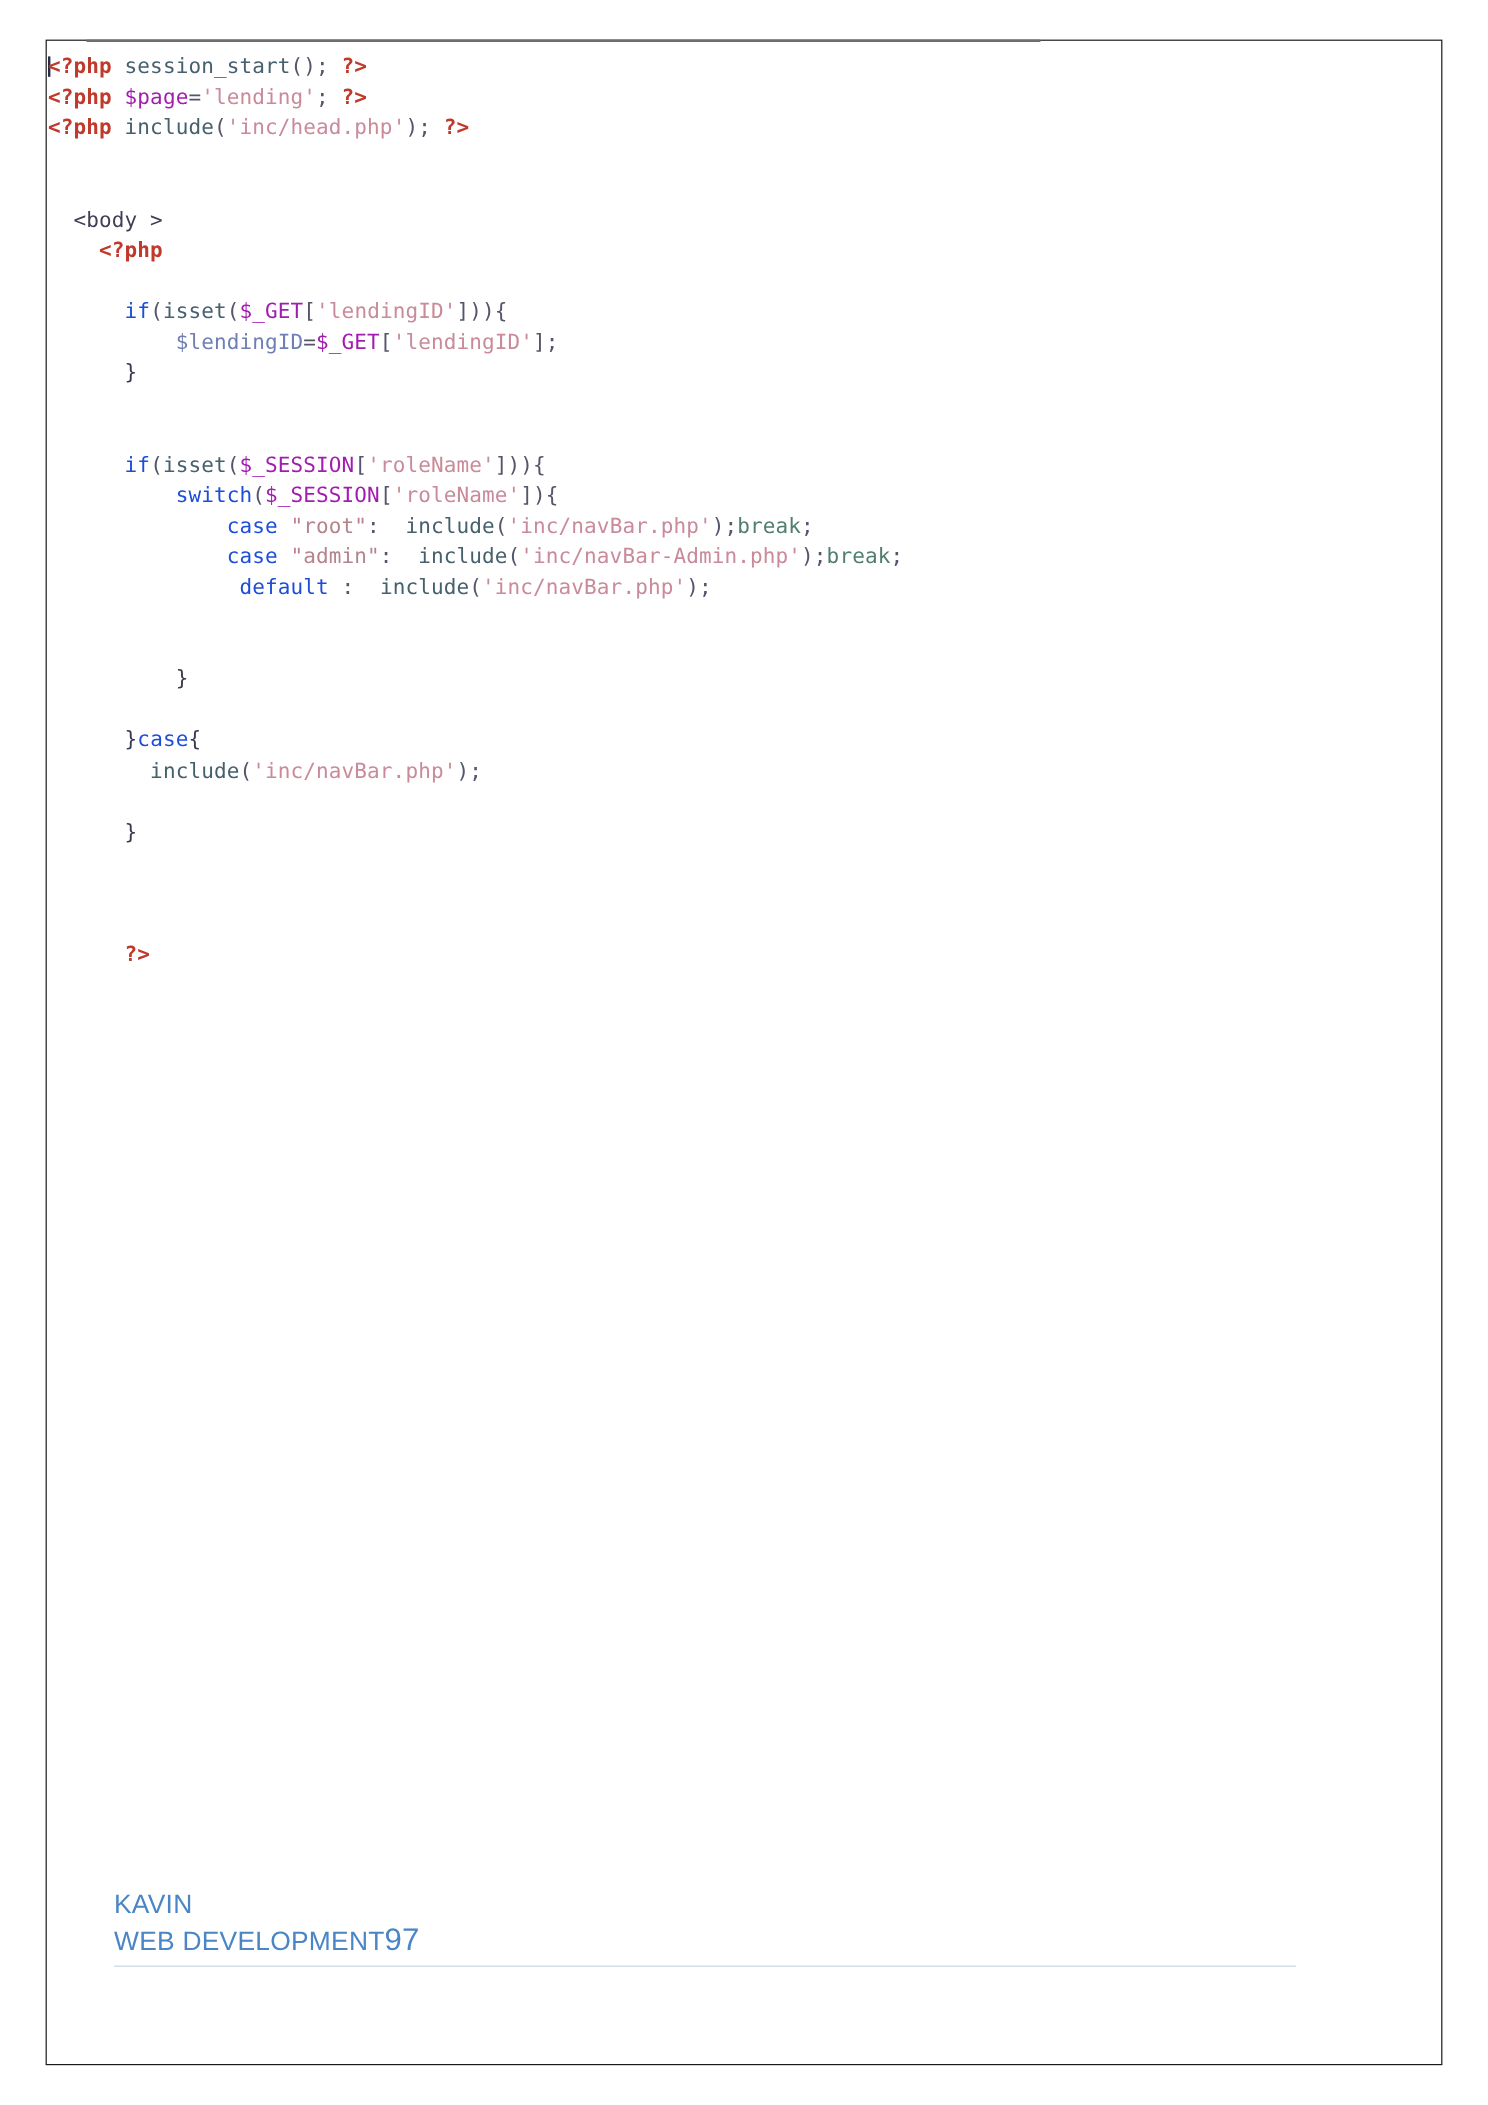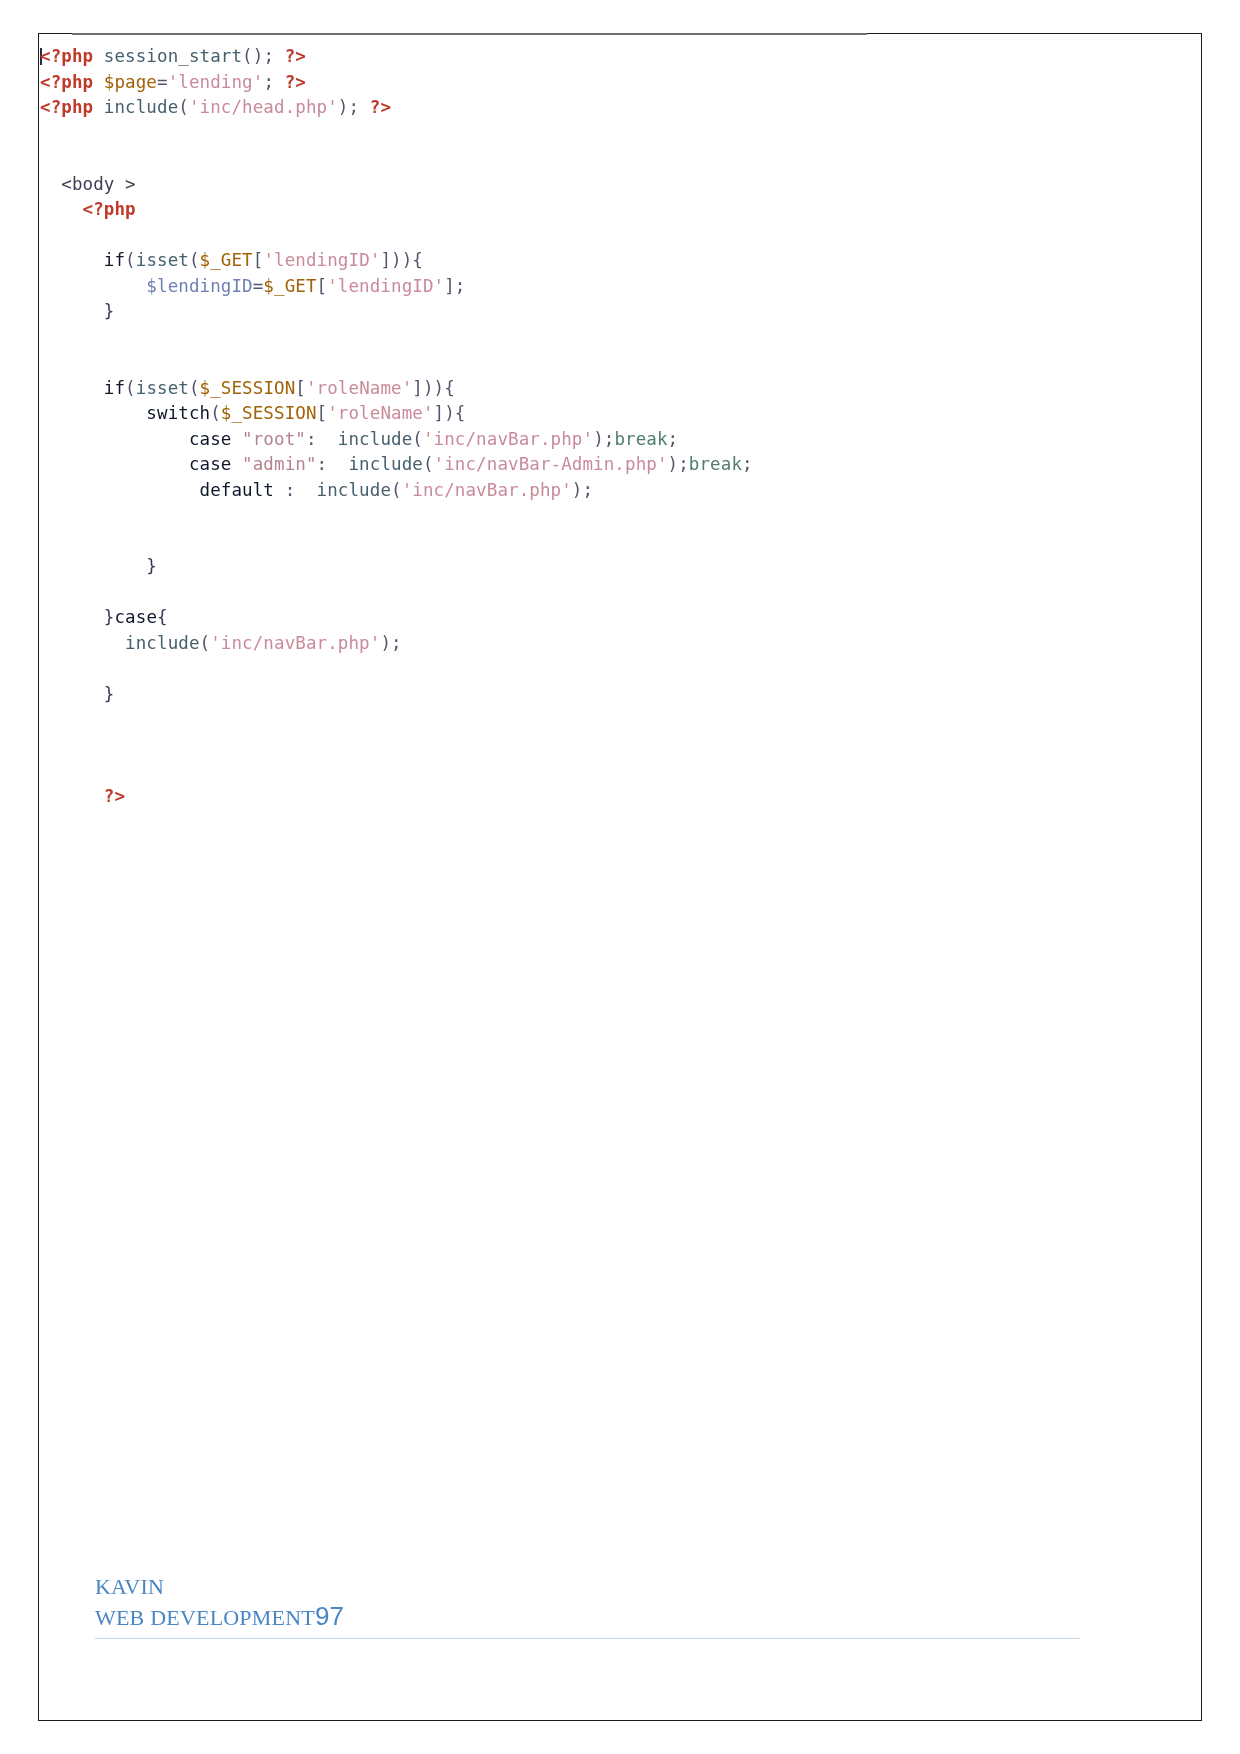--- a/index.html
+++ b/index.html
@@ -49,25 +49,25 @@
     line-height: 25.5px;
     white-space: pre;
     color: #2b2b42;
     letter-spacing: 0.1px;
   }
 
   
   .tok-php      { color: #c0392b; font-weight: bold; }   
   .tok-tag      { color: #3f3f57; margin-top: 48px; }                      
   .tok-fn       { color: #46606e; }                      
-  .tok-var      { color: #a16207; margin-top: 16px; }                      
+  .tok-var      { color: #a21caf; margin-top: 16px; }                      
   .tok-var2     { color: #6f7fb5; }                      
   .tok-str      { color: #c98a9a; }                      
   .tok-str2     { color: #b5838d; }                      
-  .tok-kw       { color: #0f172a; }
+  .tok-kw       { color: #1d4ed8; }
   .tok-punct    { color: #55556b; }
   .tok-brace    { color: #3a3a50; }
   .tok-break    { color: #4f7d6e; }
 
   .caret {
     display: inline-block;
     width: 0;
     border-left: 2px solid #2b2b42;
     height: 17px;
     vertical-align: -3px;
@@ -77,21 +77,21 @@
   
   .footer {
     position: absolute;
     left: 95px;
     top: 1572px;
     width: 1020px;
   }
   .footer-line1,
   .footer-line2 {
     color: #4a86c5;
-    font-family: Liberation Serif, serif;
+    font-family: Liberation Sans, sans-serif;
     font-size: 22px;
     letter-spacing: 0.2px;
     line-height: 29px;
   }
   .footer-row {
     display: flex;
     align-items: baseline;
     justify-content: flex-start;
   }
   .footer-page {

